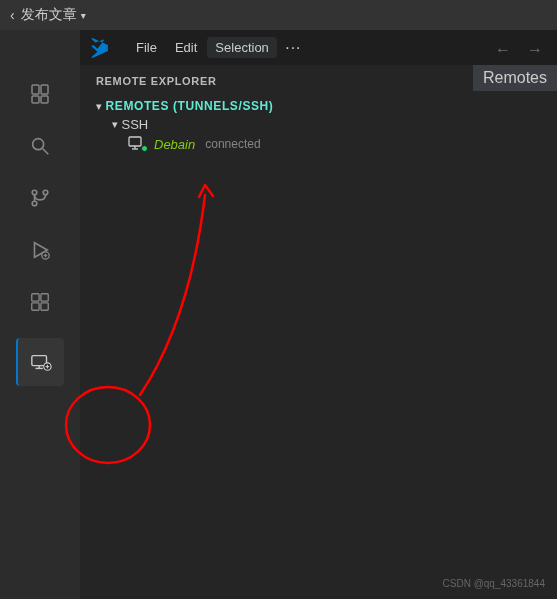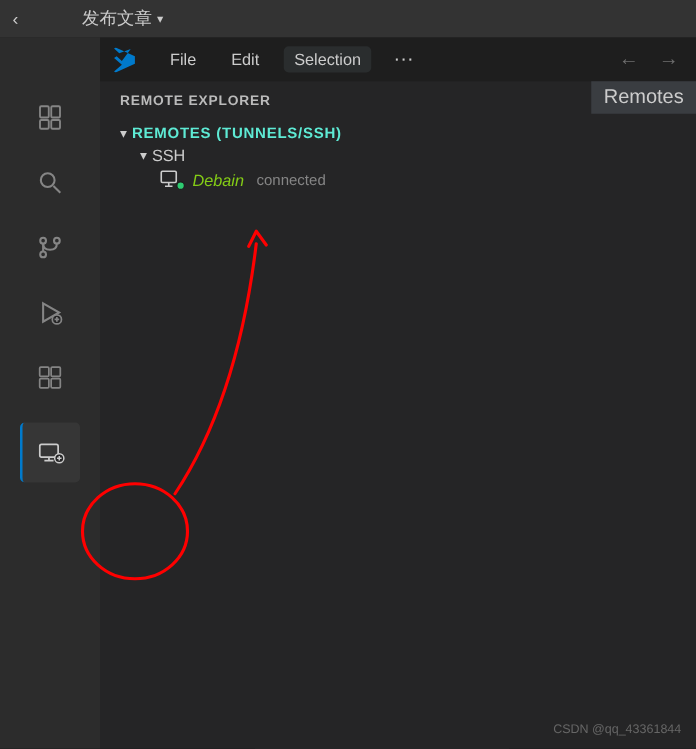--- a/index.html
+++ b/index.html
@@ -29,41 +29,40 @@
 
     .title-bar-chevron {
       color: #cccccc;
       margin-right: 6px;
       font-size: 14px;
     }
 
     .title-bar-text {
       font-size: 14px;
       color: #cccccc;
-      margin-left: 45px;
     }
 
     .title-bar-dropdown {
       margin-left: 4px;
       font-size: 10px;
       color: #cccccc;
     }
 
     
     .menu-bar {
       position: absolute;
       top: 30px;
       left: 80px;
       right: 0;
       height: 35px;
       background: #1e1e1e;
       display: flex;
       align-items: center;
       padding: 0 8px;
-      gap: 12px;
+      gap: 2px;
     }
 
     .menu-item {
       color: #cccccc;
       font-size: 13px;
       padding: 3px 8px;
       cursor: pointer;
       border-radius: 4px;
     }
 

